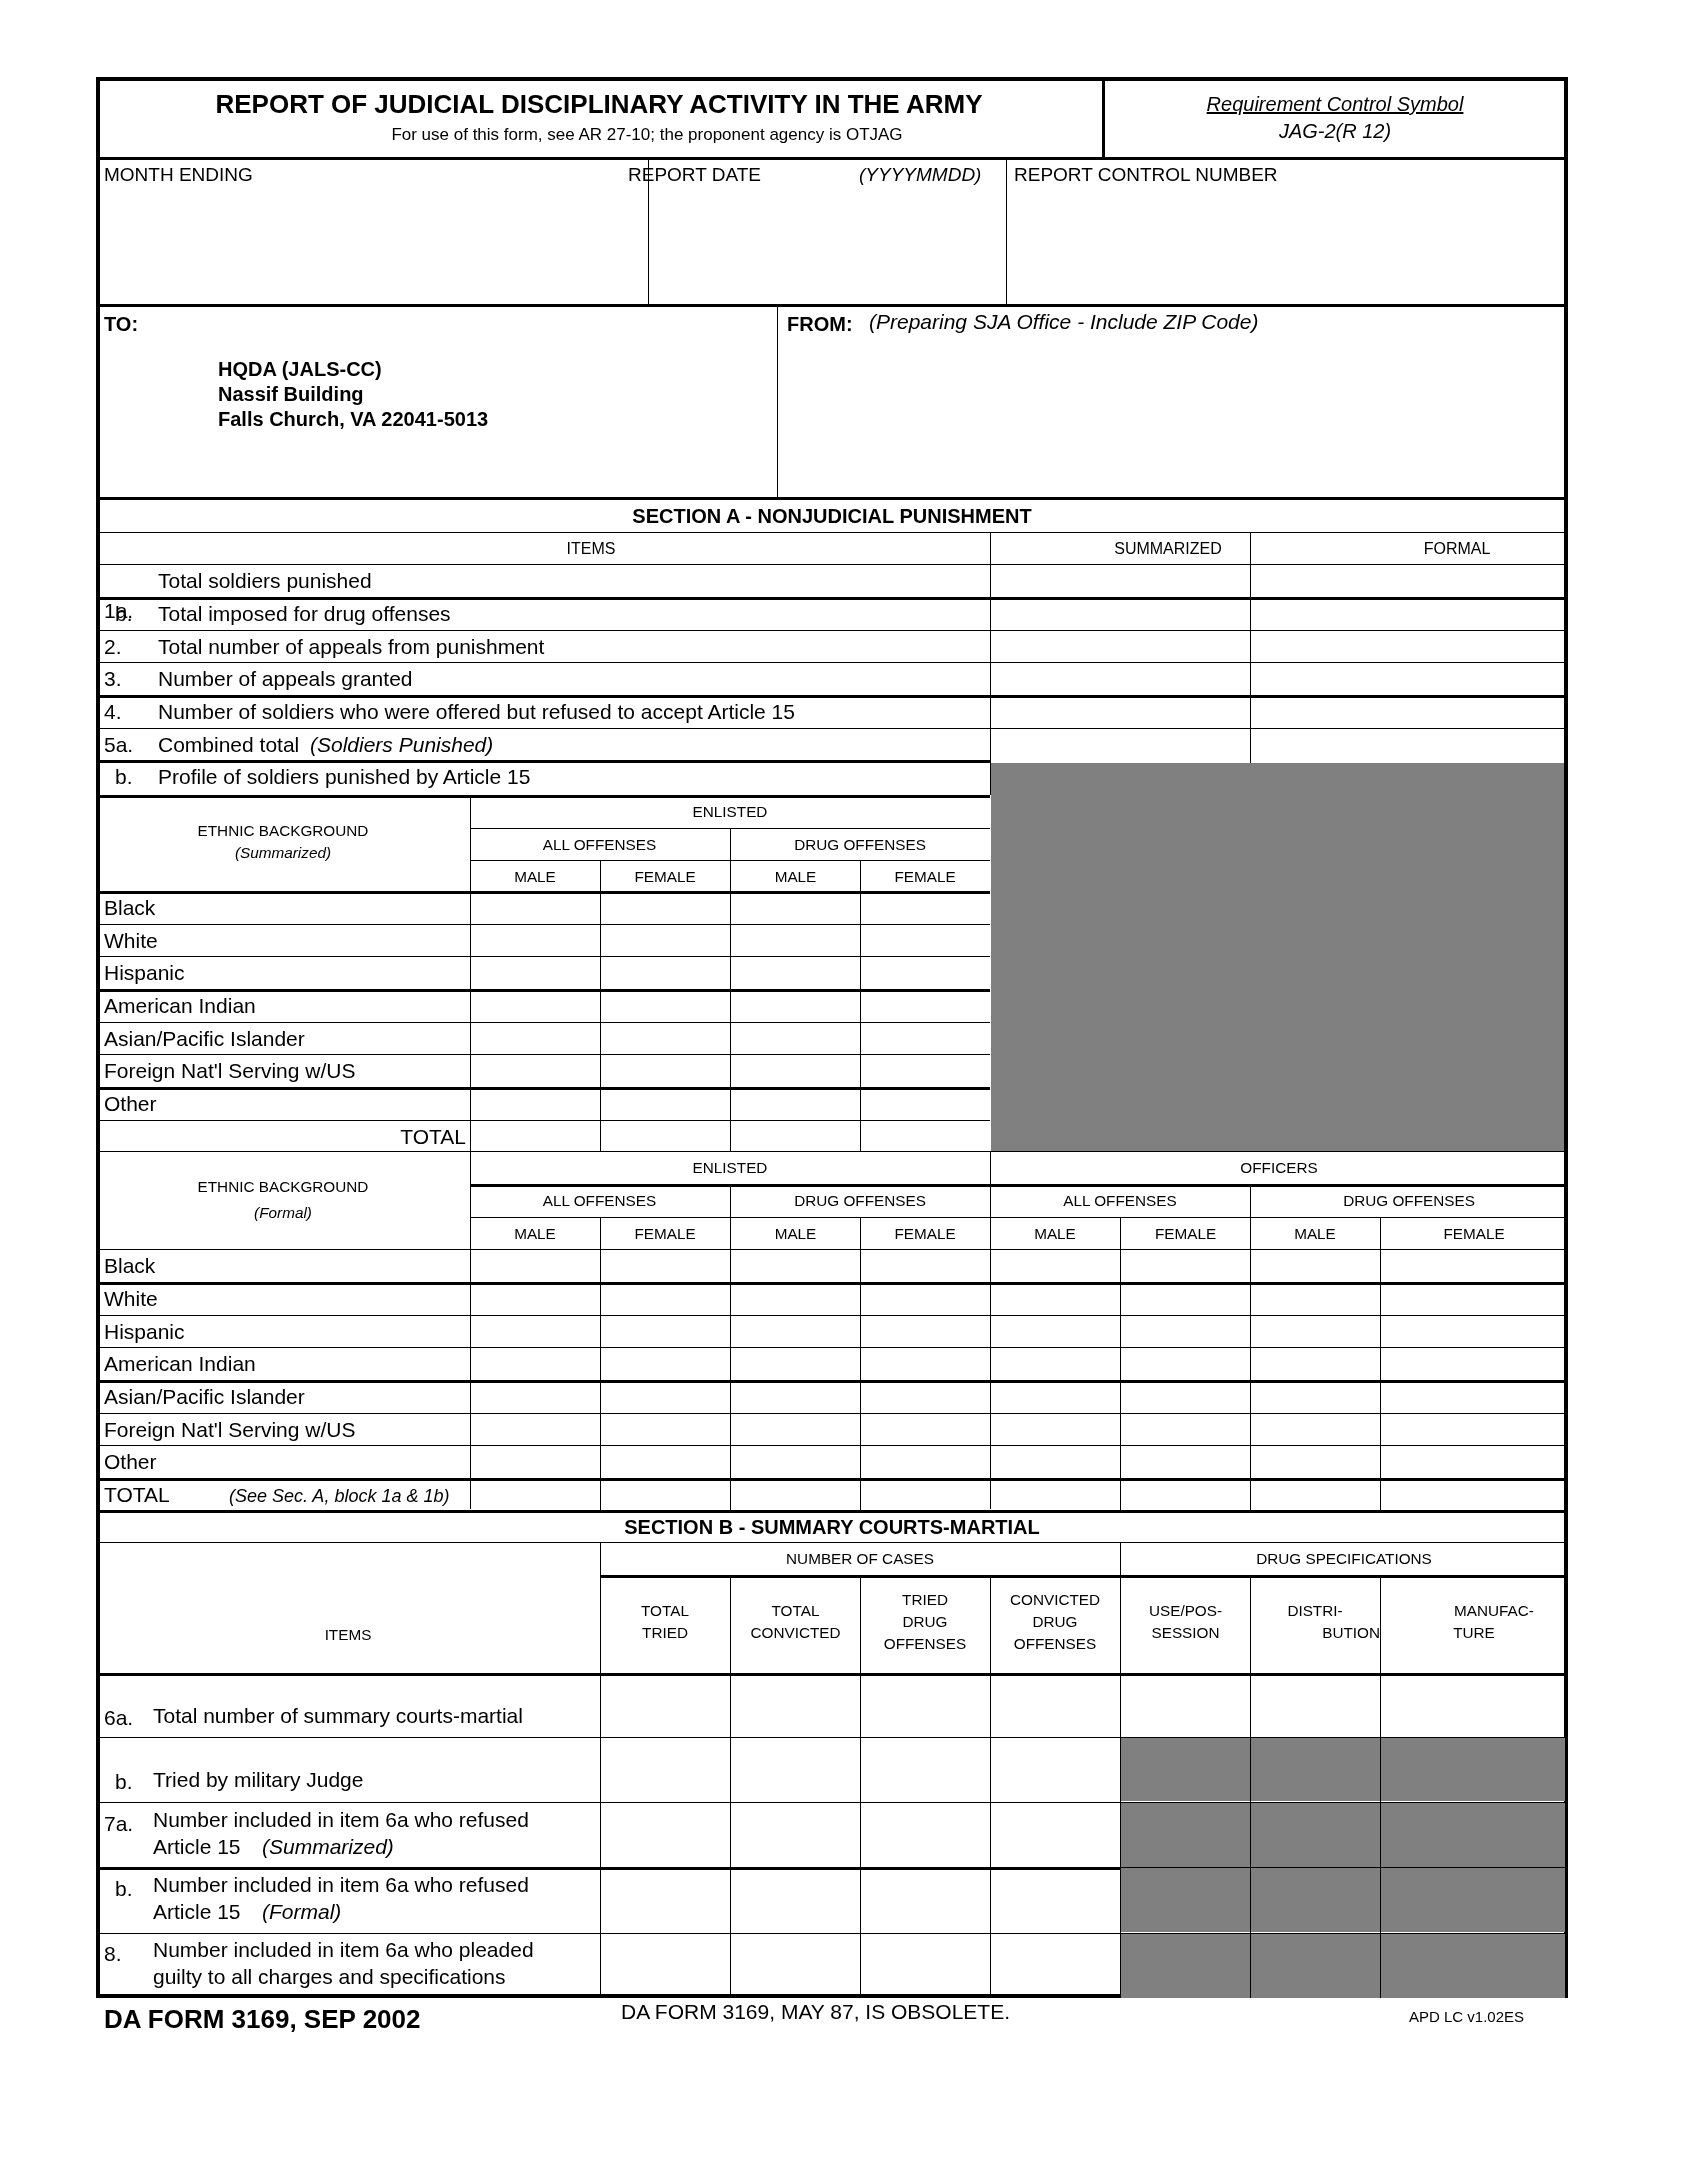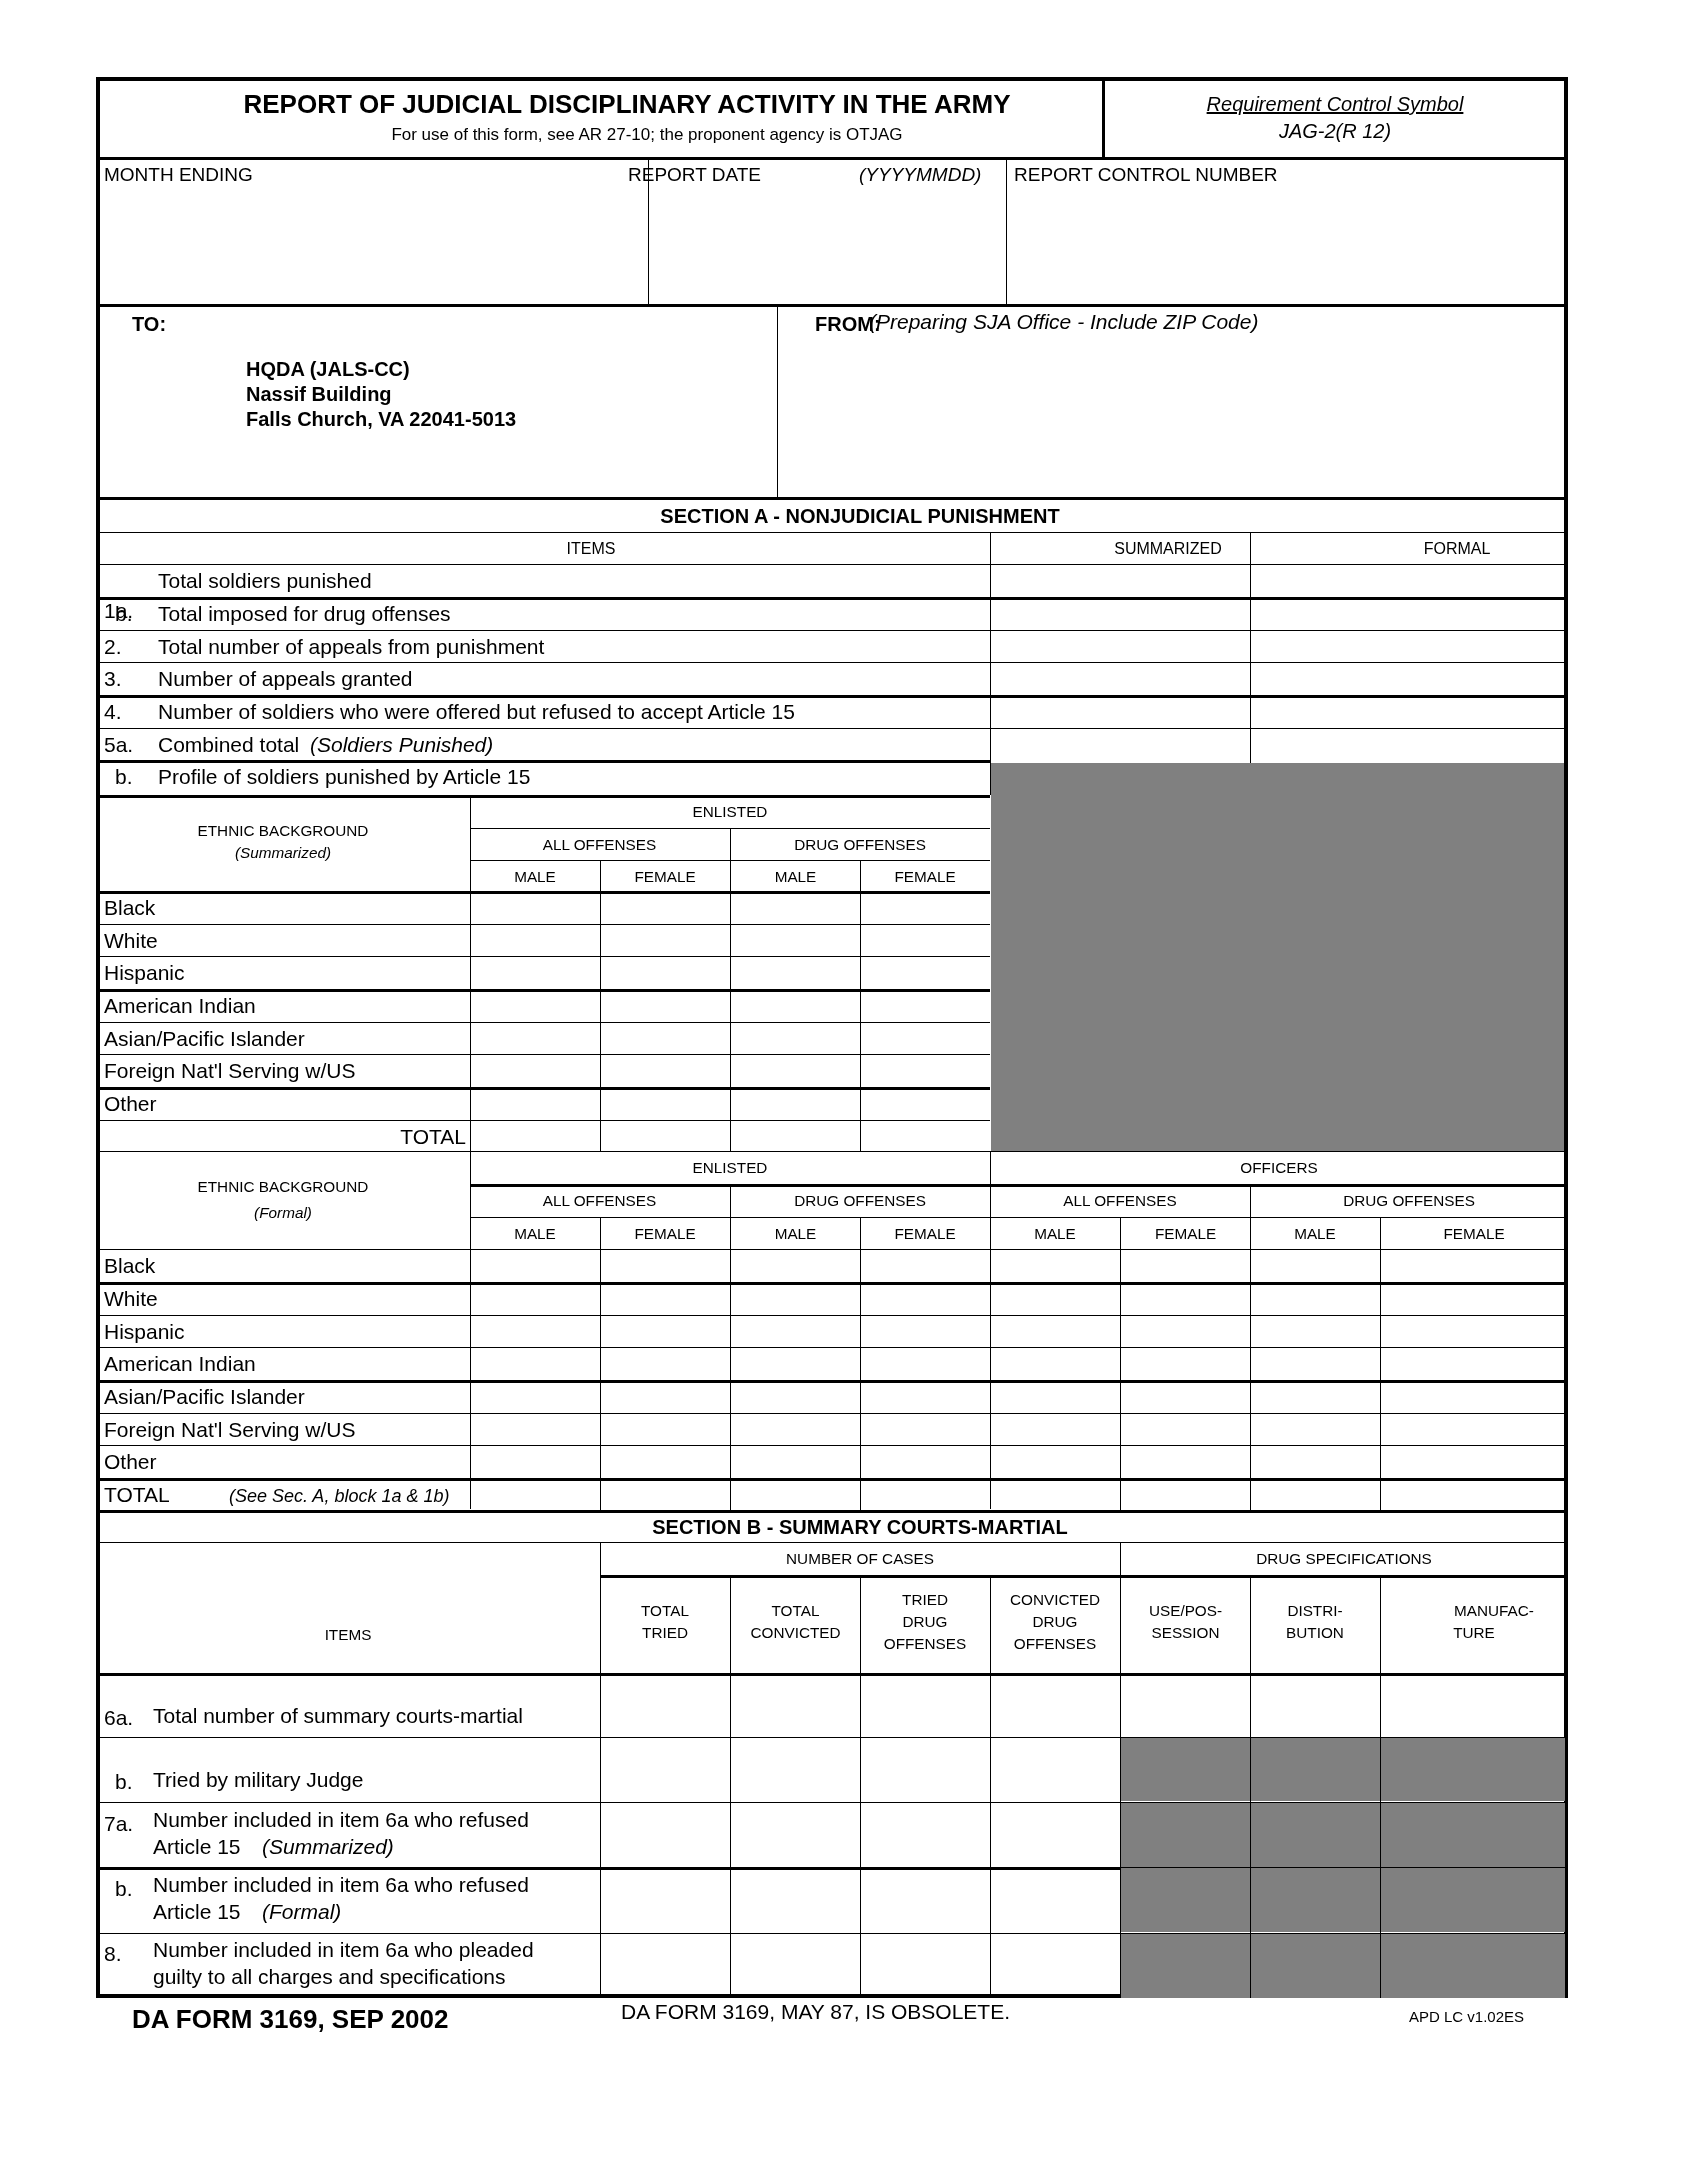--- a/index.html
+++ b/index.html
@@ -9,21 +9,21 @@
   .hl.thick { border-top:3px solid #000; }
   .vl { position:absolute; width:0; border-left:1.5px solid #000; }
   .vl.thick { border-left:3px solid #000; }
   .gray { position:absolute; background:#808080; }
   .t { position:absolute; white-space:nowrap; }
   .c { text-align:center; }
   .lbl { font-size:19px; }
   .small { font-size:16px;margin-left:48px; }
   .tiny { font-size:15.3px; }
   .item { font-size:21px; }
-  .b { font-weight:bold;padding-left:28px; }
+  .b { font-weight:bold; }
   .i { font-style:italic; }
   .input { position:absolute; box-sizing:border-box; background:transparent; }
 </style>
 </head>
 <body>
 
 <div id="form">
   <div class="frame"></div>
 <div class="hl thick" style="left: 96px; width: 1472px; top: 157px;"></div>
     <div class="vl thick" style="left: 1102px; top: 77px; height: 80px;"></div>
@@ -284,21 +284,21 @@
     <div class="t tiny c" style="left: 730px; top: 1624px; width: 131px;">CONVICTED</div>
     <div class="t tiny c" style="left: 860px; top: 1591px; width: 130px;">TRIED</div>
     <div class="t tiny c" style="left: 860px; top: 1613px; width: 130px;">DRUG</div>
     <div class="t tiny c" style="left: 860px; top: 1635px; width: 130px;">OFFENSES</div>
     <div class="t tiny c" style="left: 990px; top: 1591px; width: 130px;">CONVICTED</div>
     <div class="t tiny c" style="left: 990px; top: 1613px; width: 130px;">DRUG</div>
     <div class="t tiny c" style="left: 990px; top: 1635px; width: 130px;">OFFENSES</div>
     <div class="t tiny c" style="left: 1120px; top: 1602px; width: 131px;">USE/POS-</div>
     <div class="t tiny c" style="left: 1120px; top: 1624px; width: 131px;">SESSION</div>
     <div class="t tiny c" style="left: 1250px; top: 1602px; width: 130px;">DISTRI-</div>
-    <div class="t tiny c" style="left: 1250px; top: 1624px; width: 130px;">BUTION</div>
+    <div class="t tiny c" style="left: 1250px; top: 1624px; width: 130px; text-align: right;">BUTION</div>
     <div class="t tiny c" style="left: 1380px; top: 1602px; width: 228px;">MANUFAC-</div>
     <div class="t tiny c" style="left: 1380px; top: 1624px; width: 188px;">TURE</div>
     <div class="hl thick" style="left: 96px; width: 1472px; top: 1673px;"></div>
     <div class="t item" style="left: 104px; top: 1706px;">6a.</div>
     <div class="t item" style="left: 153px; top: 1704px;">Total number of summary courts-martial</div>
     <div class="input" style="left: 602px; top: 1675px; width: 127px; height: 61px;"></div>
     <div class="input" style="left: 732px; top: 1675px; width: 128px; height: 61px;"></div>
     <div class="input" style="left: 862px; top: 1675px; width: 127px; height: 61px;"></div>
     <div class="input" style="left: 992px; top: 1675px; width: 127px; height: 61px;"></div>
     <div class="input" style="left: 1122px; top: 1675px; width: 128px; height: 61px;"></div>

